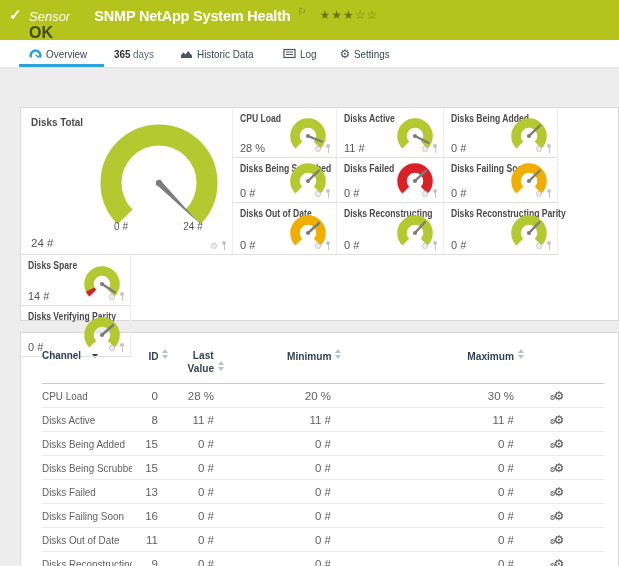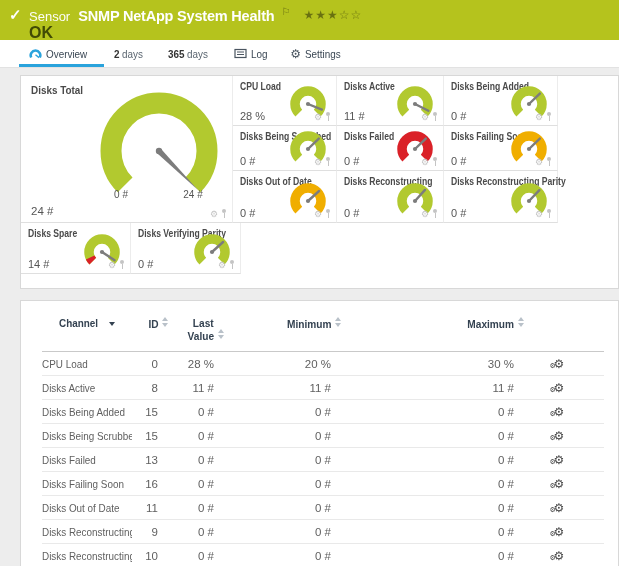--- a/index.html
+++ b/index.html
@@ -8,45 +8,45 @@
     font-family: "Liberation Sans", sans-serif;
     font-size: 11px; color:#555; background:#ededed; position:relative;
   }
   .cond-l { display:inline-block; transform:scaleX(.86); transform-origin:0 60%; white-space:nowrap; }
   .cond-r { display:inline-block; transform:scaleX(.88); transform-origin:100% 60%; white-space:nowrap; }
 
   
   .topbar { height:40px; background:#b5c31d; position:relative; color:#fff; }
   .topbar .check { position:absolute; left:9px; top:6px; font-size:15px; font-weight:bold; color:#fff; }
   .title-line { position:absolute; left:29px; top:6px; white-space:nowrap; }
-  .sensor-kind { font-size:13px; margin-right:5px; color:rgba(255,255,255,.97); }
+  .sensor-kind { font-style:italic; font-size:13px; margin-right:21px; color:rgba(255,255,255,.97); }
   .sensor-title { font-weight:bold; font-size:14.5px; letter-spacing:-.2px; }
   .flag { font-size:10px; color:rgba(0,0,0,.42); vertical-align:6px; margin-left:4px; }
   .stars { font-size:12px; color:rgba(0,0,0,.42); letter-spacing:1px; margin-left:10px; vertical-align:2px; }
   .status-ok { position:absolute; left:29px; top:24px; font-size:16px; font-weight:bold; color:#414b05; }
 
   
   .tabbar { height:28px; background:#ffffff; display:flex; align-items:stretch; padding-left:19px;
             border-bottom:1px solid #e2e2e2; }
   .tab { display:flex; align-items:center; padding:0 10px; position:relative; color:#3a4754; font-size:11.5px; }
   .tab .t-icon { display:inline-flex; margin-right:4px; align-items:center; }
   .tab.active::after { content:""; position:absolute; left:0; right:0; bottom:0; height:3px; background:#2aa3dc; }
   .tab .num { font-weight:bold; color:#333; margin-right:3px; }
   .tab .rest { color:#5a6570; }
   .gear-glyph { font-size:12px; color:#4a5560; line-height:1; font-style:normal; }
 
   
   .content { padding:7px 0 0 20px; }
-  .panel { background:#fff; border:1px solid #d8d8d8; width:599px; }
+  .panel { background:#fff; border:1px solid #d8d8d8; width:599px;margin-top:32px; }
 
   .gauge-panel { height:214px; }
   .gauge-grid { display:grid; grid-template-columns:212px 104px 107px 114px; grid-template-rows:50px 45px 52px; }
   .cell { position:relative; border-right:1px solid #ececec; border-bottom:1px solid #dfdfdf; overflow:visible; }
   .big-cell { grid-row:1 / 4; grid-column:1; }
-  .gauge-bottom { display:flex; }
+  .gauge-bottom { display:flex;flex-direction:column; }
   .gauge-bottom .cell { width:110px; height:51px; }
 
   .cell-label { position:absolute; top:5px; left:7px; font-weight:bold; font-size:10px; color:#4a4a4a; }
   .big-cell .cell-label { top:8px; left:10px; font-size:11.5px; }
   .cell-value { position:absolute; bottom:3px; left:7px; font-size:11px; color:#555; }
   .big-cell .cell-value { bottom:5px; left:10px; font-size:11.5px; }
   .cell-icons { position:absolute; bottom:3px; right:5px; display:flex; align-items:flex-end; gap:3px; }
   .mini-gear { font-size:9px; color:#c4c4c4; line-height:1; }
   .mini-pin { position:relative; width:6px; height:10px; display:inline-block; }
   .mini-pin::before { content:""; position:absolute; top:0; left:1px; width:4px; height:4px; background:#c4c4c4; border-radius:50%; }
@@ -57,21 +57,21 @@
   .scale-label { position:absolute; font-size:10px; color:#555; text-align:center; }
   .scale-min { left:85px; top:113px; width:30px; }
   .scale-max { left:154px; top:113px; width:36px; }
 
   
   .table-panel { margin-top:11px; height:280px; overflow:hidden; padding-top:13px; }
   table { border-collapse:collapse; margin-left:21px; width:562px; table-layout:fixed; font-size:11.5px; color:#5f5f5f; }
   col.c1{width:90px} col.c2{width:26px} col.c3{width:56px} col.c4{width:117px} col.c5{width:183px} col.c6{width:90px}
   th { font-weight:bold; color:#344251; font-size:11.5px; line-height:12px; text-align:right;
        vertical-align:top; padding:3px 0 9px; border-bottom:1px solid #c9c9c9; }
-  th.l { text-align:center; }
+  th.l { text-align:left; }
   td { padding:5.5px 0; border-bottom:1px solid #e9e9e9; text-align:right; line-height:12px; }
   td.l { text-align:left; overflow:hidden; white-space:nowrap; }
   td.g { text-align:center; }
   .sort { display:inline-block; vertical-align:1px; margin-left:4px; margin-right:-10px; }
   .sort b, .sort i { display:block; width:0; height:0; border-left:3px solid transparent; border-right:3px solid transparent; }
   .sort b { border-bottom:4px solid #b9c1c9; margin-bottom:2px; }
   .sort i { border-top:4px solid #b9c1c9; }
   .caret-down { display:inline-block; width:0; height:0; border-left:3.5px solid transparent;
                 border-right:3.5px solid transparent; border-top:4px solid #344251; margin-left:5px; vertical-align:1px; }
   .tbl-gear { position:relative; font-size:12px; color:#4a4a4a; font-style:normal; display:inline-block; line-height:10px; }
@@ -95,24 +95,29 @@
     <div class="tab active">
       <span class="t-icon">
         <svg width="13" height="12" viewBox="0 0 13 12">
           <path d="M2.2 9.5 A4.8 4.8 0 1 1 10.8 9.5" fill="none" stroke="#2aa3dc" stroke-width="2.6"></path>
           <line x1="6.5" y1="6.8" x2="10" y2="9.6" stroke="#2aa3dc" stroke-width="1.4"></line>
         </svg>
       </span>
       <span class="cond-l">Overview</span>
     </div>
     <div class="tab">
-      <span class="cond-l"><span class="num">2</span><span class="rest">days</span></span>
+      <span class="cond-l"><span class="num">365</span><span class="rest">days</span></span>
     </div>
     <div class="tab">
-      <span class="cond-l"><span class="num">365</span><span class="rest">days</span></span>
+      <span class="t-icon">
+        <svg width="13" height="11" viewBox="0 0 13 11">
+          <path d="M1 10 L1 7 3.5 4.5 5.5 6.5 8 3 12 7.5 12 10 Z" fill="#4a5560"></path>
+        </svg>
+      </span>
+      <span class="cond-l">Historic Data</span>
     </div>
     <div class="tab">
       <span class="t-icon">
         <svg width="13" height="11" viewBox="0 0 13 11">
           <rect x="1" y="1.5" width="11" height="8" fill="none" stroke="#4a5560" stroke-width="1.2"></rect>
           <line x1="3" y1="4" x2="10" y2="4" stroke="#4a5560"></line>
           <line x1="3" y1="6.5" x2="10" y2="6.5" stroke="#4a5560"></line>
         </svg>
       </span>
       <span class="cond-l">Log</span>

